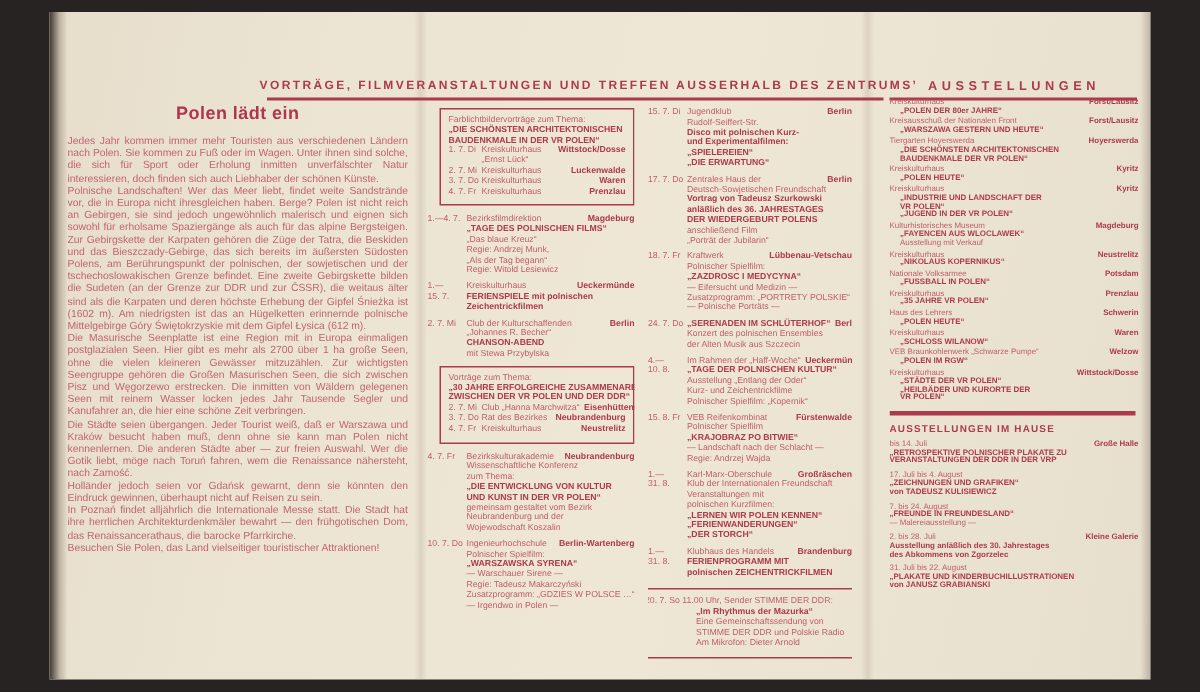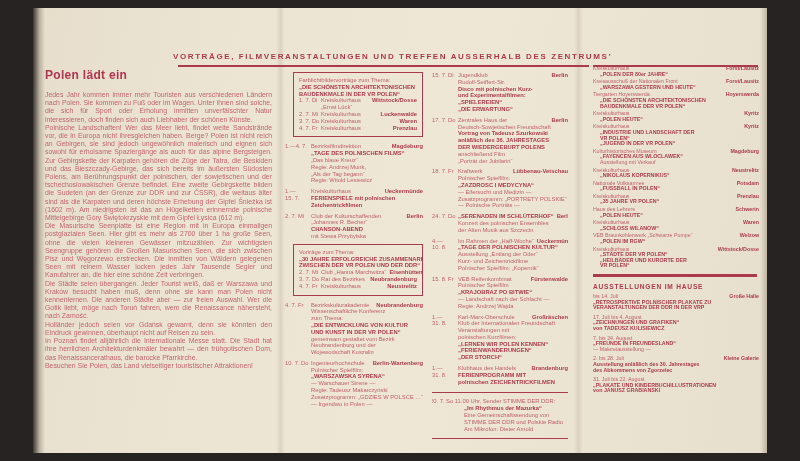--- a/index.html
+++ b/index.html
@@ -24,21 +24,21 @@
 
   .hdr{position:absolute;left:140px;top:44px;width:420px;text-align:center;
        color:var(--deep);font-size:8px;font-weight:bold;letter-spacing:1.6px;white-space:nowrap;}
   .hdr-rule{position:absolute;left:145px;top:57px;width:411px;height:1.5px;background:var(--rule);}
   .hdr2{position:absolute;left:560px;top:44px;width:166px;text-align:center;
        color:var(--deep);font-size:8.5px;font-weight:bold;letter-spacing:3px;white-space:nowrap;}
   .hdr2-rule{position:absolute;left:560px;top:57px;width:165px;height:1.5px;background:var(--rule);}
 
   .panel{position:absolute;overflow:hidden;color:var(--ink);}
   .intro{left:12px;top:60px;width:227px;height:382px;}
-  .intro-title{color:#b03550;font-size:12px;font-weight:bold;margin-bottom:9px;letter-spacing:.3px;}
+  .intro-title{color:#b03550;font-size:12px;font-weight:bold;margin-bottom:9px;letter-spacing:.3px;text-align:center;}
   .ip{margin:0;font-size:6.9px;line-height:8.2px;text-align:justify;color:#c26471;hyphens:auto;}
 
   .col1{left:252px;top:64px;width:138px;height:378px;}
   .col2{left:399px;top:64px;width:136px;height:380px;}
   .col3{left:560px;top:58px;width:166px;height:388px;font-size:5.3px;line-height:5.6px;}
 
   .col1,.col2{font-size:5.8px;line-height:6.8px;}
   .b{font-weight:bold;color:var(--deep);}
   .line{white-space:nowrap;}
   .row{display:flex;}
@@ -67,20 +67,21 @@
 
 <div class="stage">
   <div class="paper">
     <div class="spine"></div>
     <div class="edge-r"></div>
     <div class="fold fold1"></div>
     <div class="fold fold2"></div>
 
     <div class="hdr">VORTRÄGE, FILMVERANSTALTUNGEN UND TREFFEN AUSSERHALB DES ZENTRUMS’</div>
     <div class="hdr-rule"></div>
+    <div class="hdr2">AUSSTELLUNGEN</div>
     <div class="hdr2-rule"></div>
 
     <div class="panel intro">
       <div class="intro-title">Polen lädt ein</div>
       <div id="intro-paras">
           <p class="ip">Jedes Jahr kommen immer mehr Touristen aus verschiedenen Ländern nach Polen. Sie kommen zu Fuß oder im Wagen. Unter ihnen sind solche, die sich für Sport oder Erholung inmitten unverfälschter Natur interessieren, doch finden sich auch Liebhaber der schönen Künste.</p>
           <p class="ip">Polnische Landschaften! Wer das Meer liebt, findet weite Sandstrände vor, die in Europa nicht ihresgleichen haben. Berge? Polen ist nicht reich an Gebirgen, sie sind jedoch ungewöhnlich malerisch und eignen sich sowohl für erholsame Spaziergänge als auch für das alpine Bergsteigen. Zur Gebirgskette der Karpaten gehören die Züge der Tatra, die Beskiden und das Bieszczady-Gebirge, das sich bereits im äußersten Südosten Polens, am Berührungspunkt der polnischen, der sowjetischen und der tschechoslowakischen Grenze befindet. Eine zweite Gebirgskette bilden die Sudeten (an der Grenze zur DDR und zur ČSSR), die weitaus älter sind als die Karpaten und deren höchste Erhebung der Gipfel Śnieżka ist (1602 m). Am niedrigsten ist das an Hügelketten erinnernde polnische Mittelgebirge Góry Świętokrzyskie mit dem Gipfel Łysica (612 m).</p>
           <p class="ip">Die Masurische Seenplatte ist eine Region mit in Europa einmaligen postglazialen Seen. Hier gibt es mehr als 2700 über 1 ha große Seen, ohne die vielen kleineren Gewässer mitzuzählen. Zur wichtigsten Seengruppe gehören die Großen Masurischen Seen, die sich zwischen Pisz und Węgorzewo erstrecken. Die inmitten von Wäldern gelegenen Seen mit reinem Wasser locken jedes Jahr Tausende Segler und Kanufahrer an, die hier eine schöne Zeit verbringen.</p>
           <p class="ip">Die Städte seien übergangen. Jeder Tourist weiß, daß er Warszawa und Kraków besucht haben muß, denn ohne sie kann man Polen nicht kennenlernen. Die anderen Städte aber — zur freien Auswahl. Wer die Gotik liebt, möge nach Toruń fahren, wem die Renaissance nähersteht, nach Zamość.</p>
           <p class="ip">Holländer jedoch seien vor Gdańsk gewarnt, denn sie könnten den Eindruck gewinnen, überhaupt nicht auf Reisen zu sein.</p>

